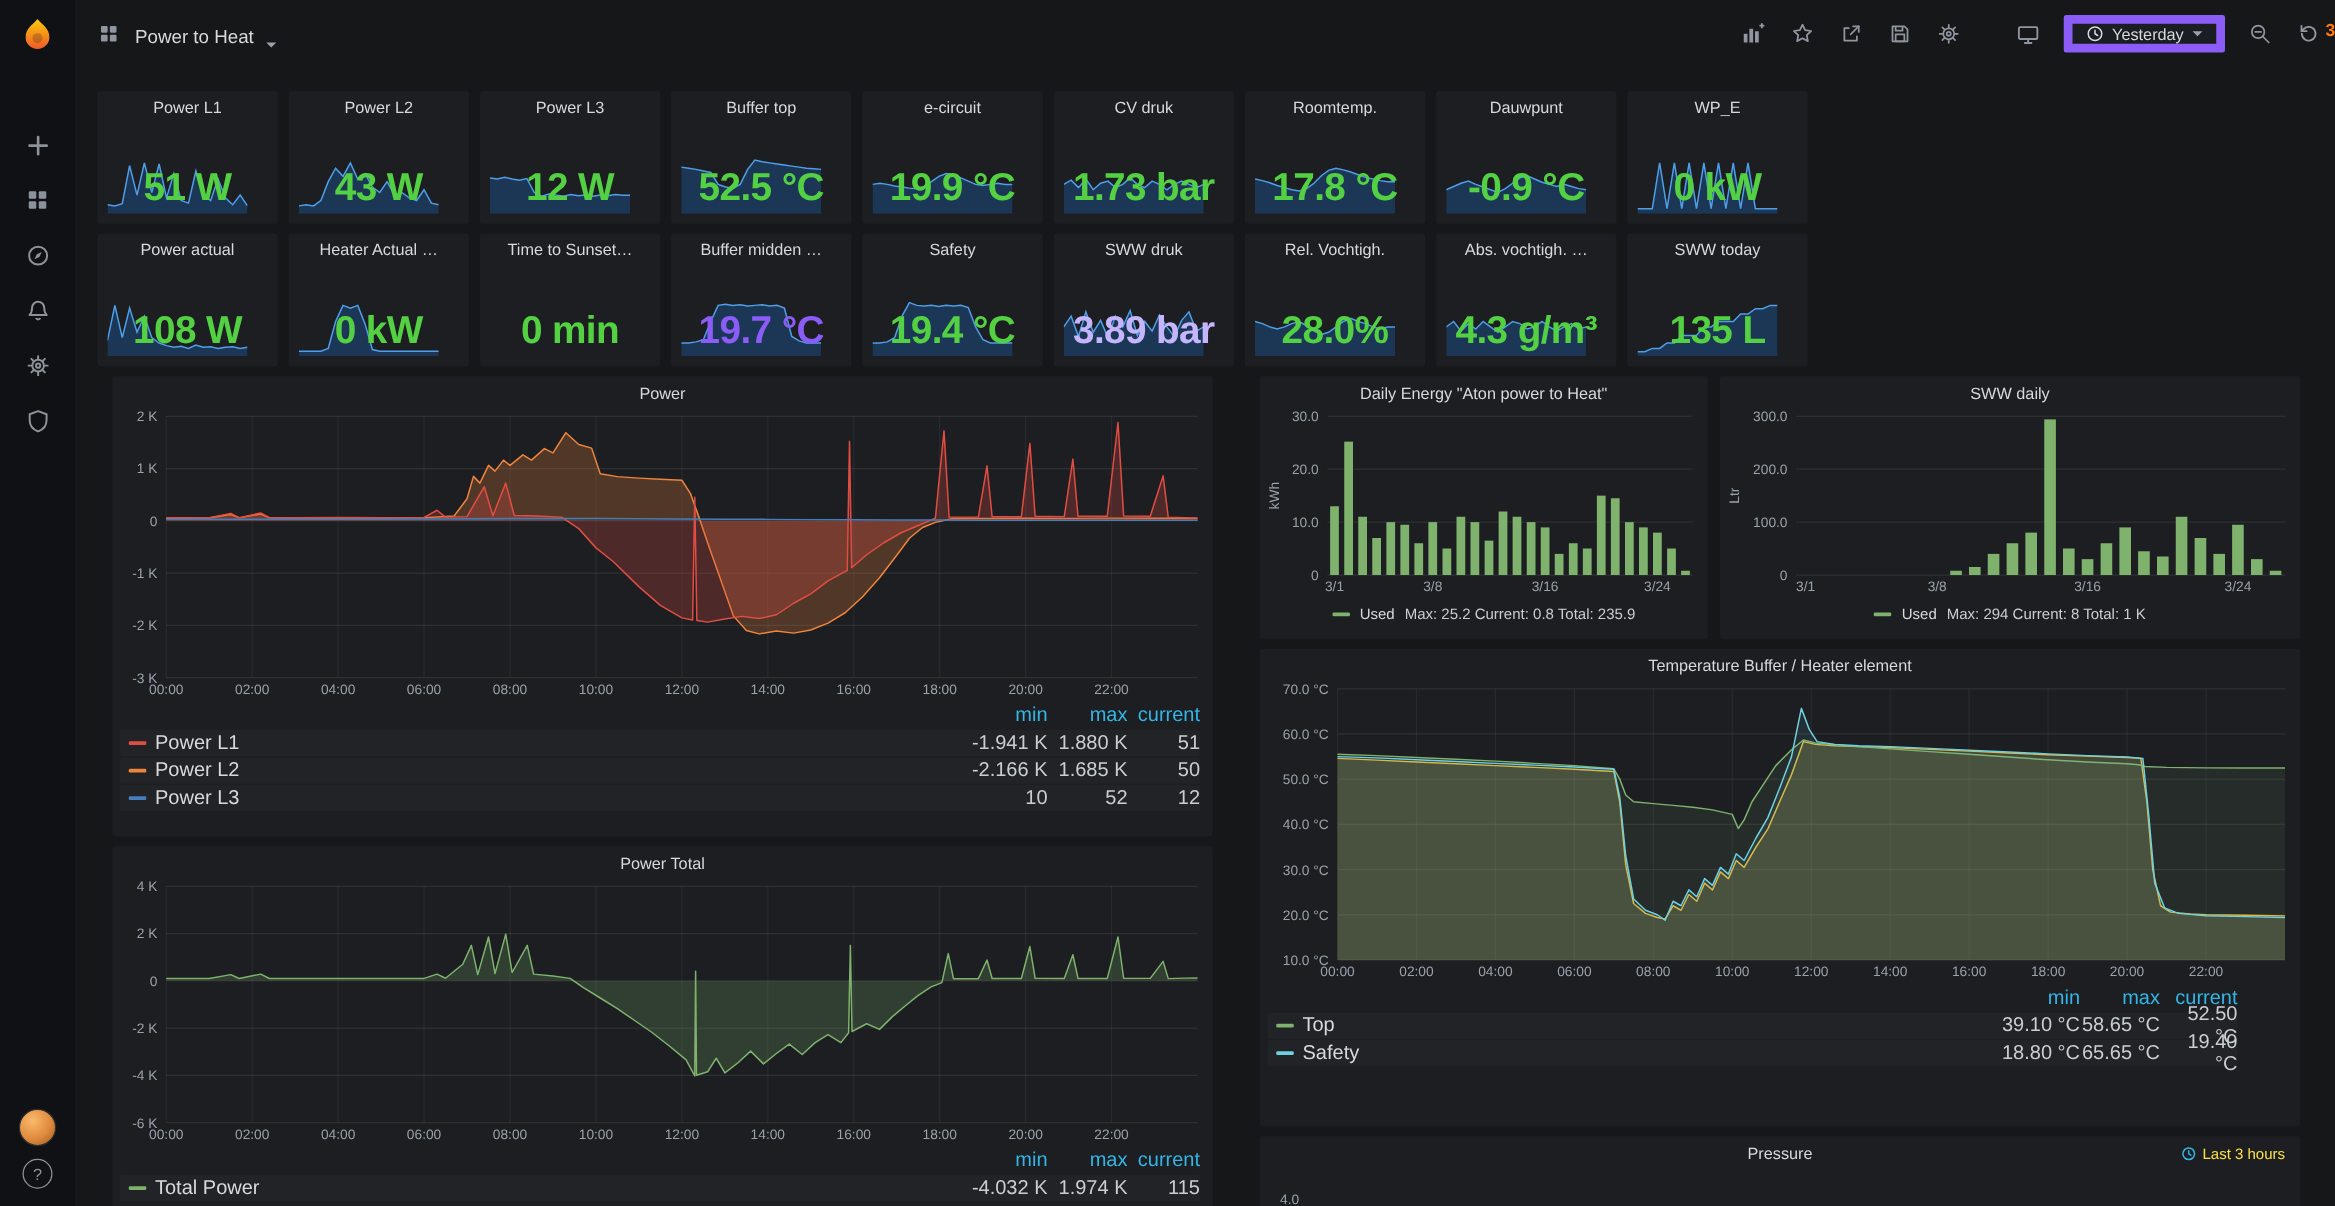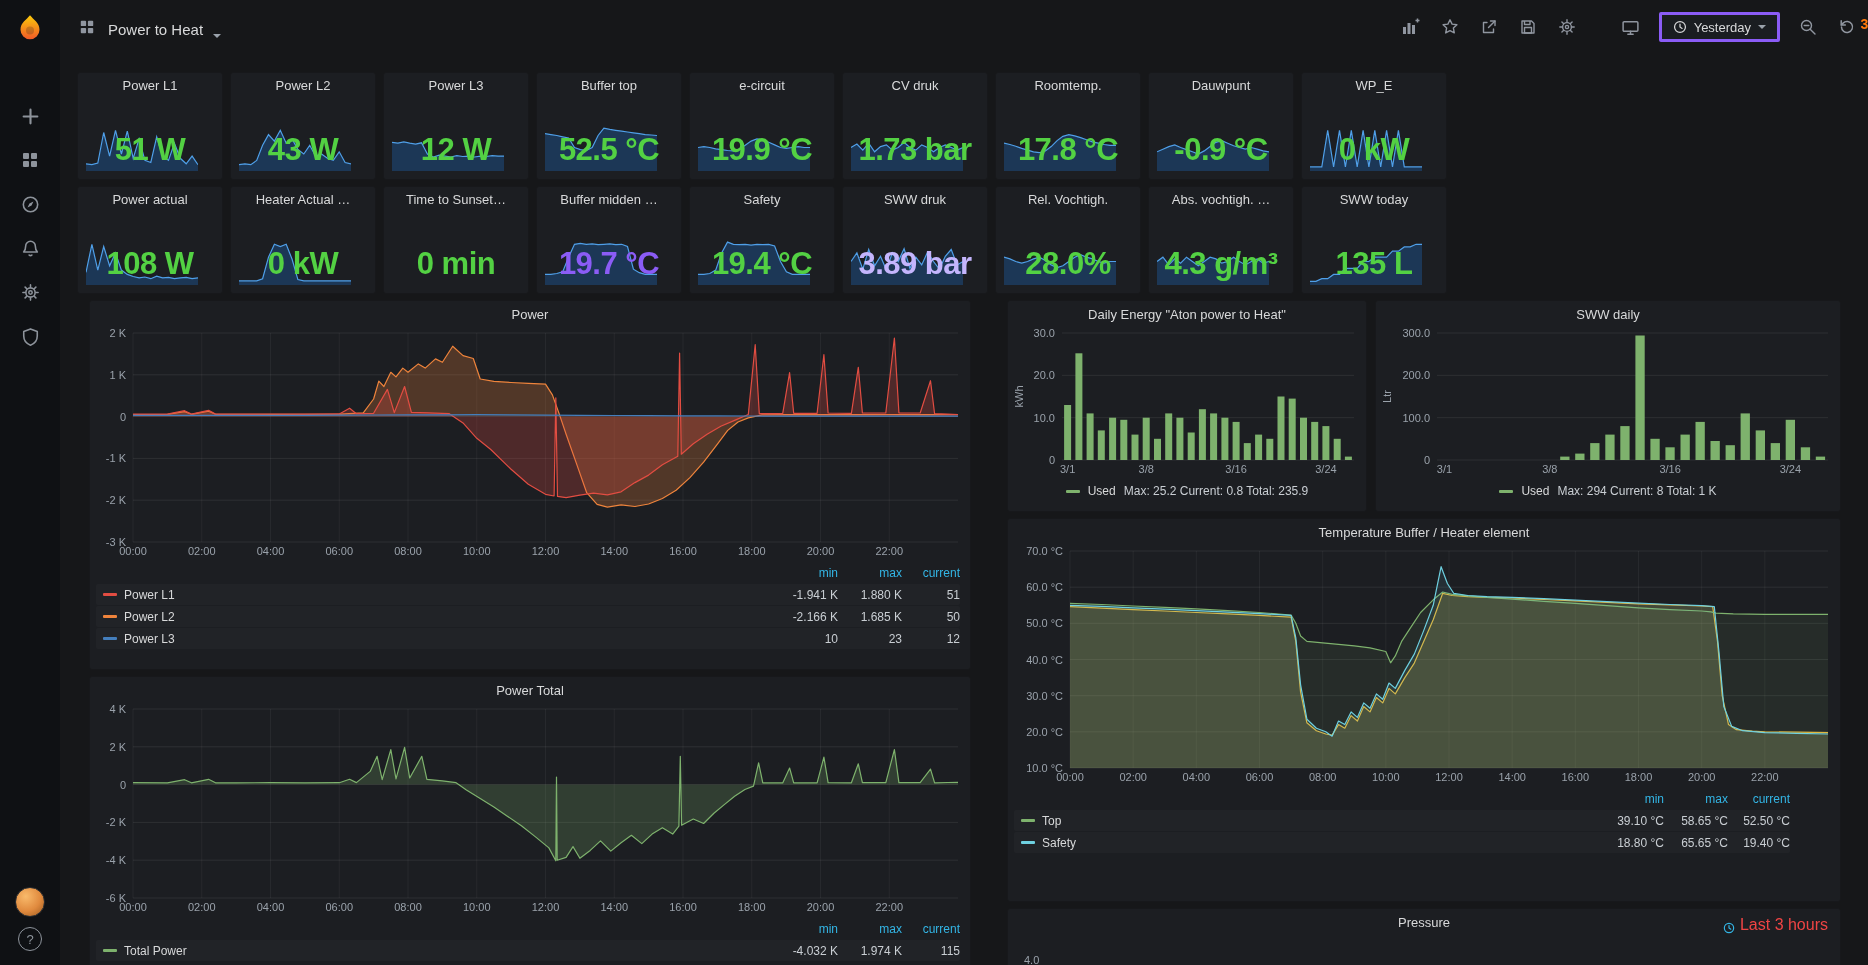--- a/index.html
+++ b/index.html
@@ -24,21 +24,21 @@
             justify-content:space-between; padding:0 10px 0 16px; background:#161719; z-index:10; }
   .nav-left { display:flex; align-items:flex-end; gap:10px; }
   .nav-title { font-size:15px; color:#d8d9da; cursor:pointer; }
   .caret { width:0; height:0; border-left:4px solid transparent; border-right:4px solid transparent;
            border-top:4px solid #9aa2ab; display:inline-block; }
   .nav-right { display:flex; align-items:center; gap:17px; }
   .nav-icon { width:22px; height:22px; display:flex; align-items:center; justify-content:center;
               color:#9096a0; cursor:pointer; }
   .nav-spacer { width:8px; }
   .time-picker { display:flex; align-items:center; gap:7px; height:30px; padding:0 11px;
-                 border:3px solid #8b5cf6; border-radius:2px; background:#1a1d21; color:#d8d9da;
+                 border:7px solid #8b5cf6; border-radius:2px; background:#1a1d21; color:#d8d9da;
                  font-size:13px; cursor:pointer; font-family:inherit; }
   .refresh-fragment { position:absolute; right:-8px; top:16px; color:#ff780a; font-weight:700; font-size:14px; }
 
   
   .panel { position:absolute; background:#1c1e22; border:1px solid #17181b; border-radius:3px; }
   .panel-header { height:26px; display:flex; align-items:center; justify-content:center;
                   font-size:13px; color:#d8d9da; cursor:pointer; white-space:nowrap; }
   .plot { position:relative; overflow:hidden; }
 
   
@@ -48,35 +48,35 @@
   .stat-panel { position:relative; background:#1c1e22; border:1px solid #17181b; border-radius:3px;
                 overflow:hidden; cursor:pointer; }
   .stat-title { position:absolute; top:5px; left:2px; right:2px; text-align:center; font-size:13px;
                 color:#d8d9da; white-space:nowrap; overflow:hidden; z-index:3; }
   .stat-value { position:absolute; top:59px; left:0; right:0; text-align:center; font-size:31px;
                 font-weight:700; letter-spacing:-0.5px; z-index:3; white-space:nowrap; }
   .stat-spark { position:absolute; left:8px; right:24px; bottom:8px; height:48px; z-index:1; }
 
   
   .legend-table { margin-top:3px; }
-  .lg-row { display:flex; align-items:center; height:21px; margin:1px 6px; font-size:12px; }
+  .lg-row { display:flex; align-items:center; height:21px; margin:1px 6px; font-size:16px; }
   .lg-row:not(.lg-head) { background:rgba(255,255,255,0.025); border-radius:2px; }
   .lg-head { color:#33b5e5; }
   .lg-hcell { color:#33b5e5; }
   .lg-name { flex:1; display:flex; align-items:center; gap:7px; color:#d8d9da; padding-left:7px; cursor:pointer; }
   .lg-cell { text-align:right; flex:none; }
   .lg-val { color:#c9ced3; }
   .lg-swatch { width:14px; height:3px; border-radius:1px; display:inline-block; flex:none; }
 
   .bar-legend { display:flex; justify-content:center; align-items:center; gap:8px; font-size:12px;
                 color:#c9ced3; margin-top:7px; }
   .bl-name { color:#d8d9da; cursor:pointer; }
 
-  .time-link { position:absolute; right:12px; top:7px; color:#ef4444; font-size:16px;
-               display:flex; gap:5px; align-items:flex-end; cursor:pointer; }
+  .time-link { position:absolute; right:12px; top:7px; color:#fde047; font-size:12px;
+               display:flex; gap:5px; align-items:center; cursor:pointer; }
   .partial-ytick { position:absolute; left:16px; bottom:1px; font-size:11px; color:#9aa2ab; }
 
   svg { display:block; }
 </style>
 </head>
 <body>
 
 <div id="app">
 
   <aside class="sidebar">
@@ -458,21 +458,21 @@
         </div>
         <div class="lg-row">
           <div class="lg-name"><span class="lg-swatch" style="background: rgb(239, 132, 60);"></span>Power L2</div>
           <div class="lg-cell lg-val" style="width: 64px;">-2.166 K</div>
           <div class="lg-cell lg-val" style="width: 64px;">1.685 K</div>
           <div class="lg-cell lg-val" style="width: 58px;">50</div>
         </div>
         <div class="lg-row">
           <div class="lg-name"><span class="lg-swatch" style="background: rgb(68, 126, 188);"></span>Power L3</div>
           <div class="lg-cell lg-val" style="width: 64px;">10</div>
-          <div class="lg-cell lg-val" style="width: 64px;">23</div>
+          <div class="lg-cell lg-val" style="width: 64px;">52</div>
           <div class="lg-cell lg-val" style="width: 58px;">12</div>
         </div>
       </div>
   </div>
 
   <div class="panel" style="left:1007px;top:300px;width:360px;height:212px;">
     <div class="panel-header">
       <span>Daily Energy "Aton power to Heat"</span>
     </div>
     <div class="plot" style="height:150px;margin:0 4px;">

